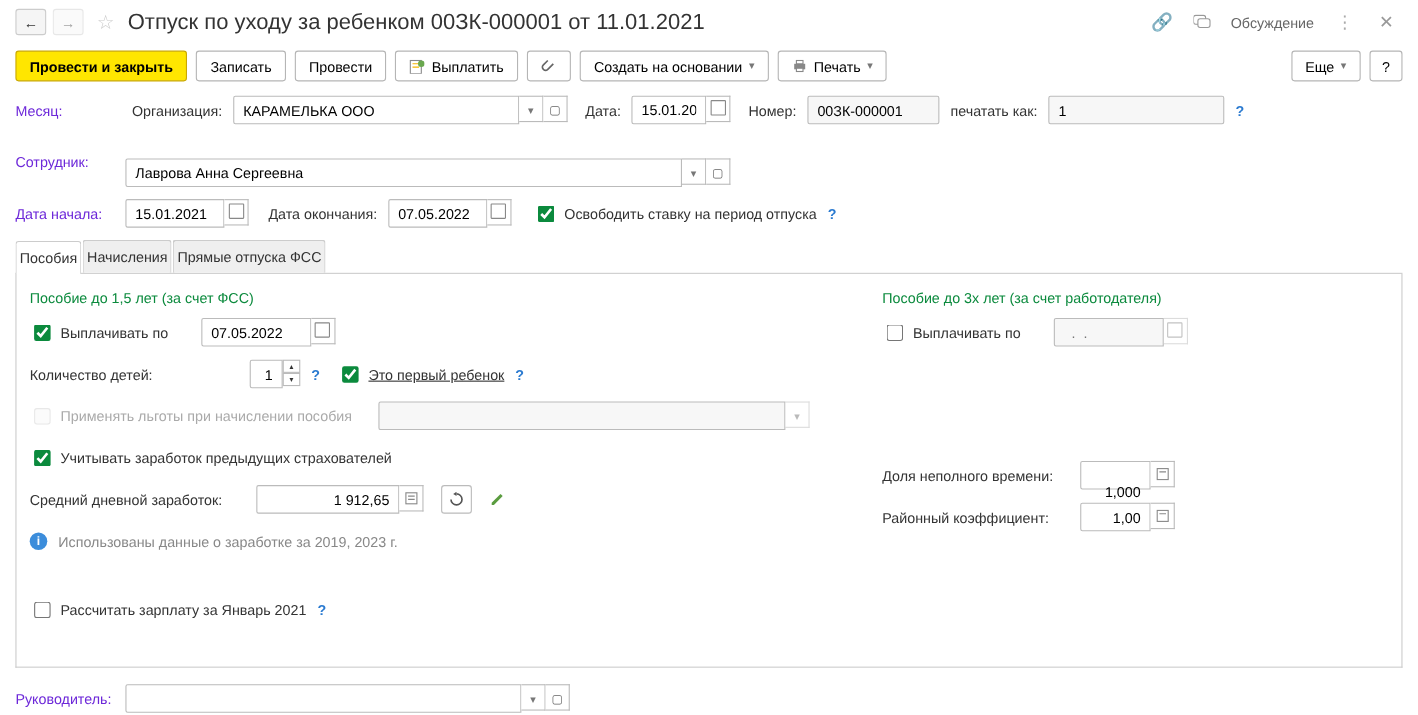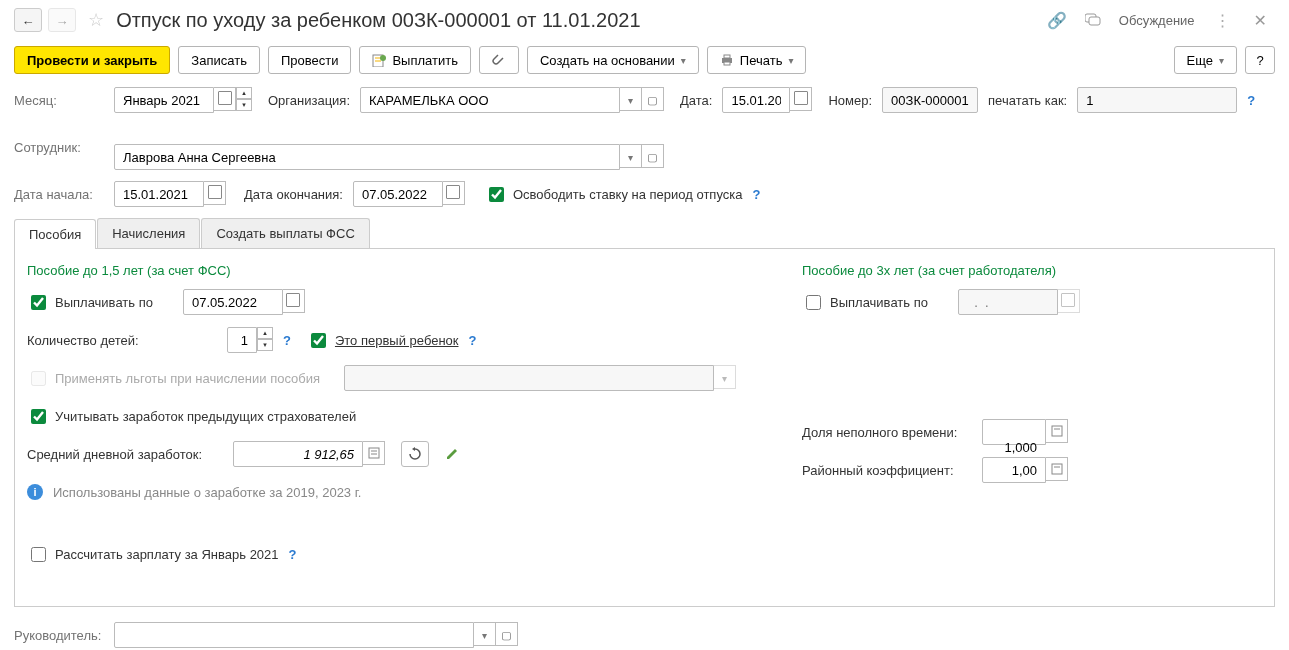--- a/index.html
+++ b/index.html
@@ -12,35 +12,35 @@
   .page-title { font-size: 20px; color: #333; flex: 1; }
   .hdr-icon { color: #999; cursor: pointer; padding: 0 6px; font-size: 16px; }
   .hdr-text { color: #666; cursor: pointer; padding: 0 6px; }
   .dots { color: #aaa; cursor: pointer; padding: 0 8px; font-size: 16px; letter-spacing: 1px; }
   .close-x { color: #999; cursor: pointer; padding: 0 8px; font-size: 16px; }
   .toolbar { display: flex; align-items: center; gap: 8px; margin-bottom: 12px; }
   .btn { border: 1px solid #b5b5b5; background: #fff; padding: 5px 12px; border-radius: 3px; cursor: pointer; display: inline-flex; align-items: center; gap: 6px; height: 28px; }
   .btn-primary { background: #ffe600; border-color: #caa800; font-weight: bold; }
   .spacer { flex: 1; }
   .form-row { display: flex; align-items: center; gap: 10px; margin-bottom: 10px; min-height: 28px; }
-  .label { min-width: 80px; color: #737373; }
+  .label { min-width: 80px; color: #6d28d9; }
   .input-box { border: 1px solid #bbb; background: #fff; height: 26px; display: inline-flex; align-items: center; padding: 0 6px; border-radius: 2px; }
   .input-box input { border: none; outline: none; width: 100%; background: transparent; }
   .ro { background: #f7f7f7; color: #888; }
   .icon-btn { width: 22px; height: 24px; border: 1px solid #bbb; border-left: none; display: inline-flex; align-items: center; justify-content: center; cursor: pointer; background: #fff; }
   .input-group { display: inline-flex; }
   .input-group .input-box { border-top-right-radius: 0; border-bottom-right-radius: 0; }
   .cal-icon::before { content: ""; display: inline-block; width: 12px; height: 12px; border: 1px solid #888; border-radius: 1px; position: relative; }
   .dd-icon::before { content: "▾"; color: #777; font-size: 10px; }
   .open-icon::before { content: "▢"; color: #666; font-size: 11px; }
   .spin { display: inline-flex; flex-direction: column; }
   .spin span { width: 16px; height: 12px; border: 1px solid #bbb; font-size: 7px; display: flex; align-items: center; justify-content: center; cursor: pointer; }
   .help { color: #2a7ad0; cursor: pointer; font-weight: bold; }
   .tabs { display: flex; border-bottom: 1px solid #ccc; margin-top: 6px; }
-  .tab { padding: 7px 14px; border: 1px solid #ccc; border-bottom: none; background: #efefef; cursor: pointer; margin-right: 1px; border-radius: 3px 3px 0 0; }
+  .tab { padding: 7px 3px; border: 1px solid #ccc; border-bottom: none; background: #efefef; cursor: pointer; margin-right: 1px; border-radius: 3px 3px 0 0; }
   .tab.active { background: #fff; position: relative; top: 1px; }
   .panel { border: 1px solid #ccc; border-top: none; padding: 14px 12px; }
   .panel-cols { display: flex; gap: 60px; }
   .section-title { color: #0b8a3d; margin-bottom: 10px; }
   .chk { display: inline-flex; align-items: center; gap: 6px; }
   .chk input { width: 15px; height: 15px; accent-color: #0b8a3d; }
   .chk-disabled { color: #aaa; }
   .chk-disabled input { opacity: .5; }
   .info-icon { display: inline-flex; width: 16px; height: 16px; background: #3c8ddb; color: #fff; border-radius: 50%; align-items: center; justify-content: center; font-size: 11px; font-weight: bold; }
   .warn-icon { display: inline-flex; width: 0; height: 0; border-left: 8px solid transparent; border-right: 8px solid transparent; border-bottom: 14px solid #f5b400; position: relative; }
@@ -111,32 +111,20 @@
     <div class="spacer"></div>
     <button class="btn">
       <span>Еще</span>
       <span style="color:#777;font-size:10px;">▾</span>
     </button>
     <button class="btn" style="width:30px;justify-content:center;">?</button>
   </div>
 
   <div class="form-row">
     <span class="label" style="min-width:90px">Месяц:</span>
-    <div class="input-group">
-      <div class="input-box" style="width:100px">
-          <input value="Январь 2021" style="">
-        </div>
-      <div class="icon-btn">
-          <span class="cal-icon"></span>
-        </div>
-      <div class="spin">
-          <span>▴</span>
-          <span>▾</span>
-        </div>
-    </div>
     <span style="margin-left:6px;">Организация:</span>
     <div class="input-group" style="flex:0 0 auto;">
       <div class="input-box" style="width:260px">
           <input value="КАРАМЕЛЬКА ООО" style="">
         </div>
       <div class="icon-btn">
           <span class="dd-icon"></span>
         </div>
       <div class="icon-btn">
           <span class="open-icon"></span>
@@ -145,21 +133,21 @@
     <span style="margin-left:6px;">Дата:</span>
     <div class="input-group">
       <div class="input-box" style="width:68px">
           <input value="15.01.202" style="">
         </div>
       <div class="icon-btn">
           <span class="cal-icon"></span>
         </div>
     </div>
     <span style="margin-left:6px;">Номер:</span>
-    <div class="input-box ro" style="width:96px">
+    <div class="input-box ro" style="width:120px">
         <input readonly="" value="00ЗК-000001" style="">
       </div>
     <span>печатать как:</span>
     <div class="input-box ro" style="width:160px">
         <input readonly="" value="1" style="">
       </div>
     <span class="help">?</span>
   </div>
 
   <div class="form-row">
@@ -199,21 +187,21 @@
     <label class="chk" style="margin-left:10px;">
       <input type="checkbox" checked="" style="">
       <span>Освободить ставку на период отпуска</span>
     </label>
     <span class="help">?</span>
   </div>
 
   <div class="tabs">
     <div class="tab active">Пособия</div>
     <div class="tab">Начисления</div>
-    <div class="tab">Создать выплаты ФСС</div>
+    <div class="tab">Прямые отпуска ФСС</div>
   </div>
 
   <div class="panel">
     <div class="panel-cols">
 
       <div style="flex:1;">
         <div class="section-title">Пособие до 1,5 лет (за счет ФСС)</div>
         <div class="form-row">
           <label class="chk">
             <input type="checkbox" checked="" style="">
@@ -263,21 +251,21 @@
         <div class="form-row">
           <label class="chk">
             <input type="checkbox" checked="" style="">
             <span>Учитывать заработок предыдущих страхователей</span>
           </label>
         </div>
         <div class="form-row" style="gap:16px;">
           <span style="min-width:190px;">Средний дневной заработок:</span>
           <div class="input-group">
             <div class="input-box" style="width:130px">
-                <input style="text-align: right; font-style: italic;" value="1 912,65">
+                <input style="text-align: right;" value="1 912,65">
               </div>
             <div class="icon-btn">
               <svg width="12" height="12">
                   <rect x="1" y="1" width="10" height="10" fill="none" stroke="#888"></rect>
                   <line x1="3" y1="4" x2="9" y2="4" stroke="#888"></line>
                   <line x1="3" y1="7" x2="9" y2="7" stroke="#888"></line>
                 </svg>
             </div>
           </div>
           <div class="sm-btn">

